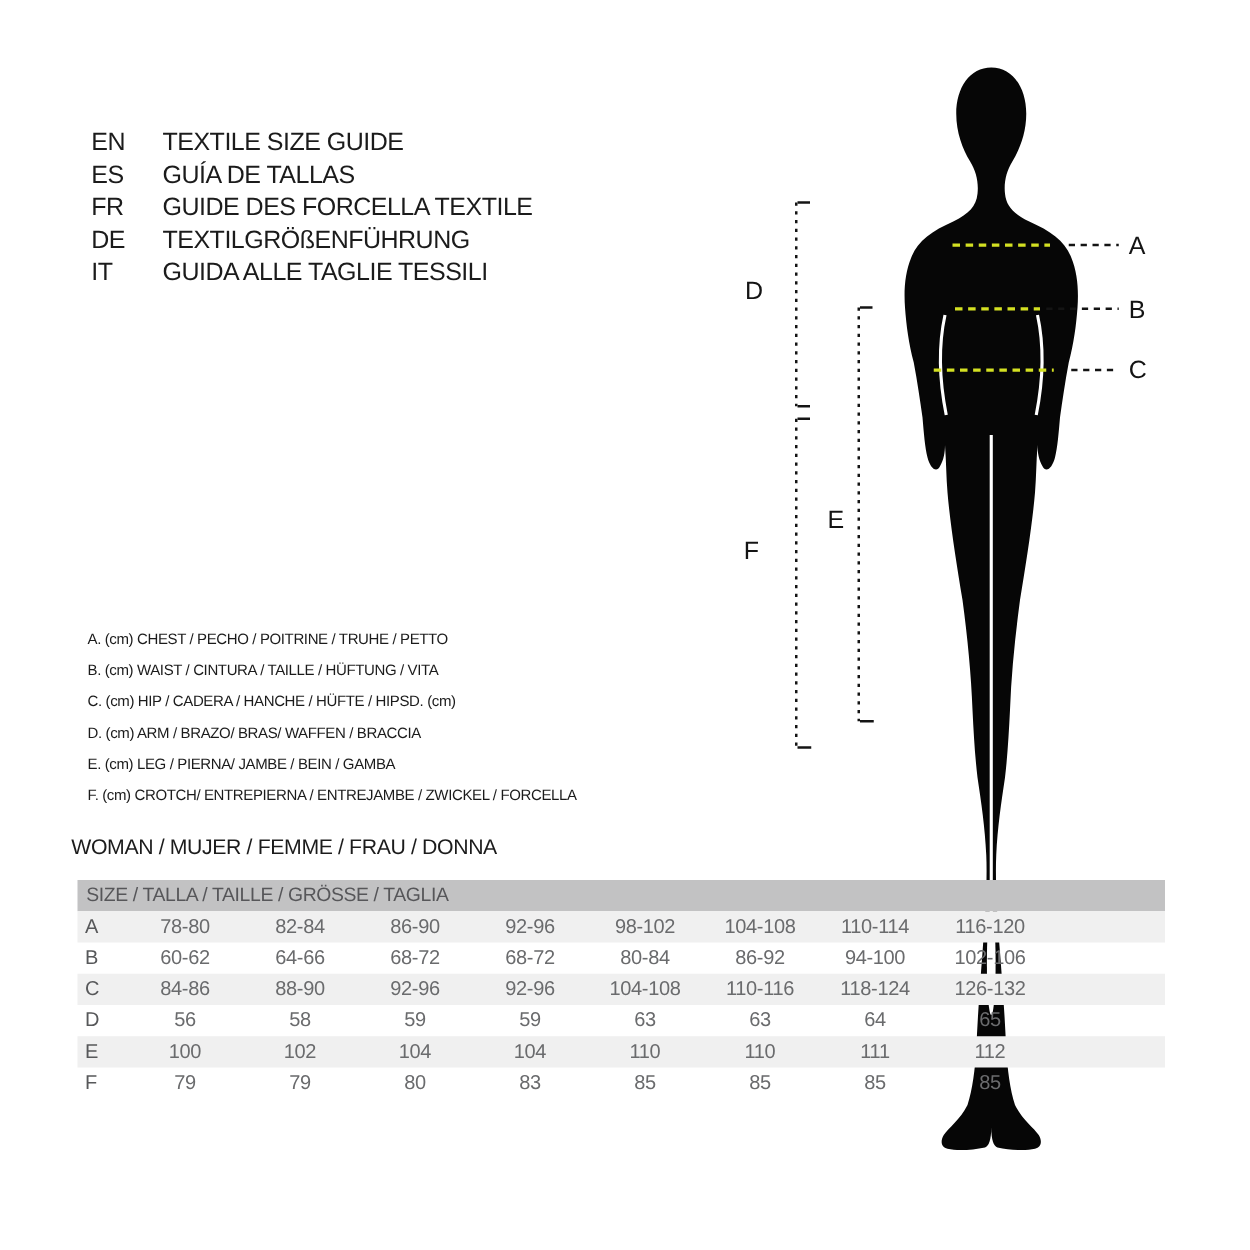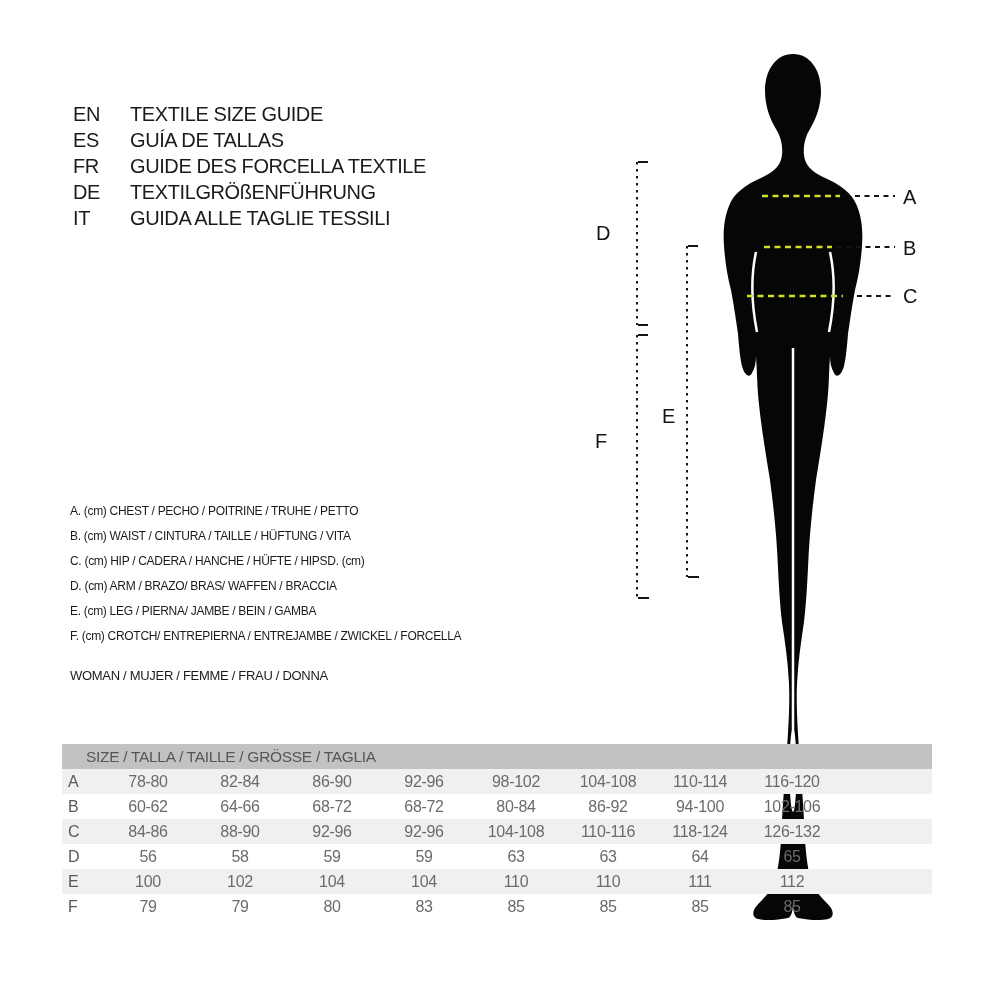--- a/index.html
+++ b/index.html
@@ -17,25 +17,25 @@
   .accent-dash{stroke:var(--accent,#d3e022);stroke-width:2.6;fill:none;stroke-dasharray:6 4.5;}
   .black-dash{stroke:#141414;stroke-width:2;fill:none;stroke-dasharray:5 4.5;}
   .dot-line{stroke:#141414;stroke-width:2;fill:none;stroke-dasharray:2.5 4.5;}
   .tick{stroke:#141414;stroke-width:2;fill:none;stroke-dasharray:none;}
   .sliver{stroke:#ffffff;stroke-width:2.5;fill:none;}
   .marker-label{position:absolute;font-size:20px;letter-spacing:-0.3px;color:#141414;}
   
   .legend{position:absolute;left:70px;top:499px;font-size:12px;line-height:25px;letter-spacing:-0.3px;}
   .legend-item{white-space:nowrap;}
   
-  .section-title{position:absolute;left:70px;top:668px;font-size:13px;letter-spacing:-0.3px;white-space:nowrap;}
+  .section-title{position:absolute;left:57px;top:668px;font-size:17px;letter-spacing:-0.3px;white-space:nowrap;}
   
   .size-table{position:absolute;left:62px;top:704px;width:870px;font-size:16px;letter-spacing:-0.3px;}
   .band{height:25px;line-height:25px;background:var(--band-bg,#c2c2c3);color:var(--band-text,#565659);
-        padding-left:24px;font-size:15.5px;white-space:nowrap;margin-top:40px;}
+        padding-left:7px;font-size:15.5px;white-space:nowrap;}
   .trow{display:grid;grid-template-columns:40px repeat(8,92px) 1fr;height:25px;line-height:25px;}
   .thead{height:26px;line-height:26px;color:var(--header-text,#57585a);}
   .cell{text-align:center;}
   .lcell{text-align:left;padding-left:6px;color:var(--header-text,#57585a);}
   .vcell{color:var(--cell-text,#6a6b6d);}
   .stripe{background:var(--stripe-bg,#f0f0f0);}
 </style>
 </head>
 <body>
 

